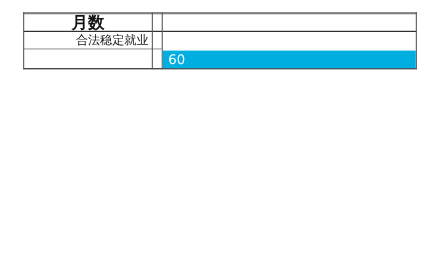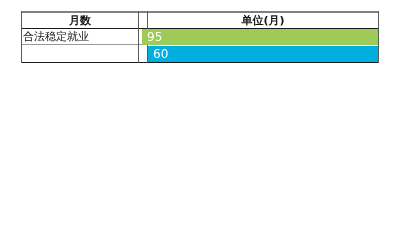--- a/index.html
+++ b/index.html
@@ -71,40 +71,40 @@
   .vrule-right  { left: 357px; top: 0; height: 52px; }
 
   
   .hdr {
     position: absolute;
     top: 2px;
     height: 15px;
     line-height: 15px;
     text-align: center;
     font-weight: bold;
-    font-size: 11px;
+    font-size: 15px;
     color: #141414;
     white-space: nowrap;
   }
   .hdr-left  { left: 1px;   width: 116px; }
   .hdr-right { left: 127px; width: 230px; }
 
   
   .lbl {
     position: absolute;
     left: 2px;
     width: 114px;
     height: 16px;
     line-height: 16px;
     text-align: left;
     font-size: 11px;
     color: #141414;
     white-space: nowrap;
   }
-  .lbl-r1 { top: 18px; }
+  .lbl-r1 { top: 18px; padding-left: 46px; }
   .lbl-r2 { top: 35px; }
 
   
   .bar {
     position: absolute;
     height: 16px;
   }
   .bar-green {
     left: 121px;
     top: 18px;
@@ -138,26 +138,22 @@
   <div class="rule-mid"></div>
   <div class="rule-bottom"></div>
 
   <div class="vrule vrule-left"></div>
   <div class="vrule vrule-mid"></div>
   <div class="vrule vrule-mid2"></div>
   <div class="vrule vrule-right"></div>
 
   <div class="hdr hdr-left">月数</div>
 
-  <div class="hdr hdr-right">单位(月)</div>
 
   <div class="lbl lbl-r1">合法稳定就业</div>
 
 
-  <div class="bar bar-green">
-    <span class="bar-value">95</span>
-  </div>
 
   <div class="bar bar-blue">
     <span class="bar-value">60</span>
   </div>
 
 </div>
 
 </body></html>

